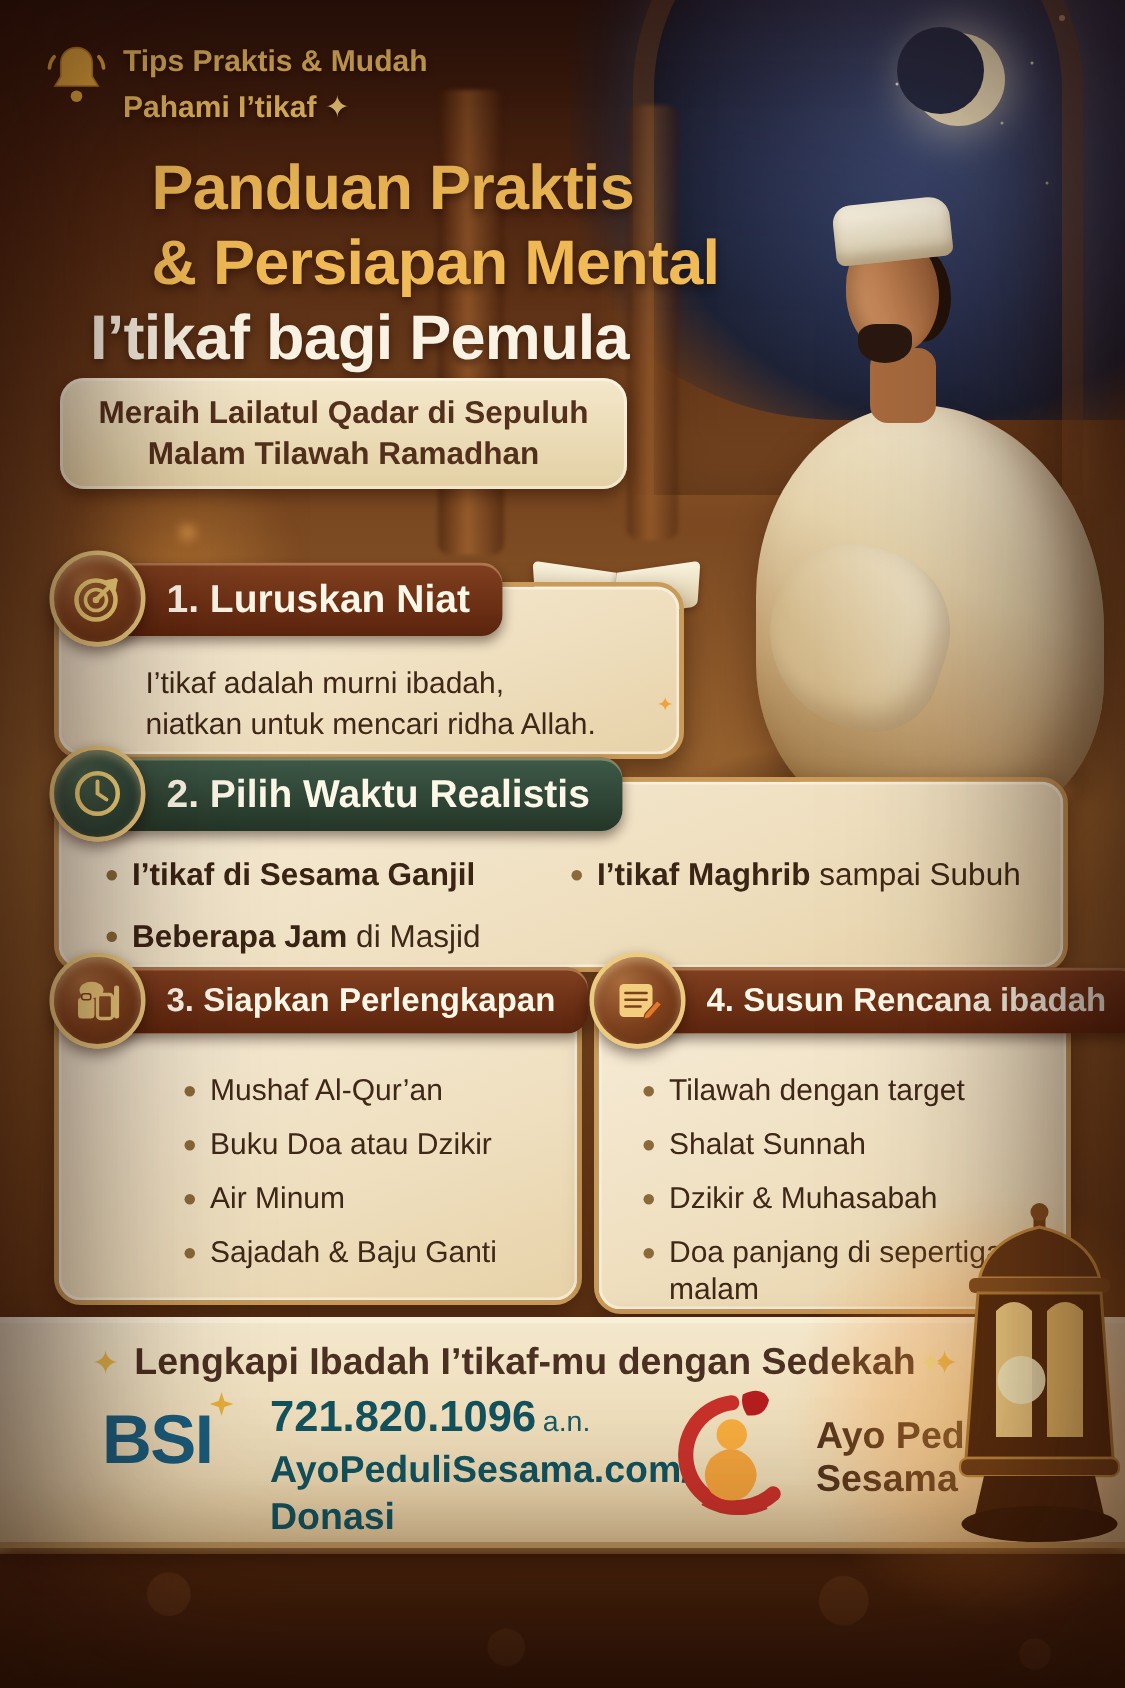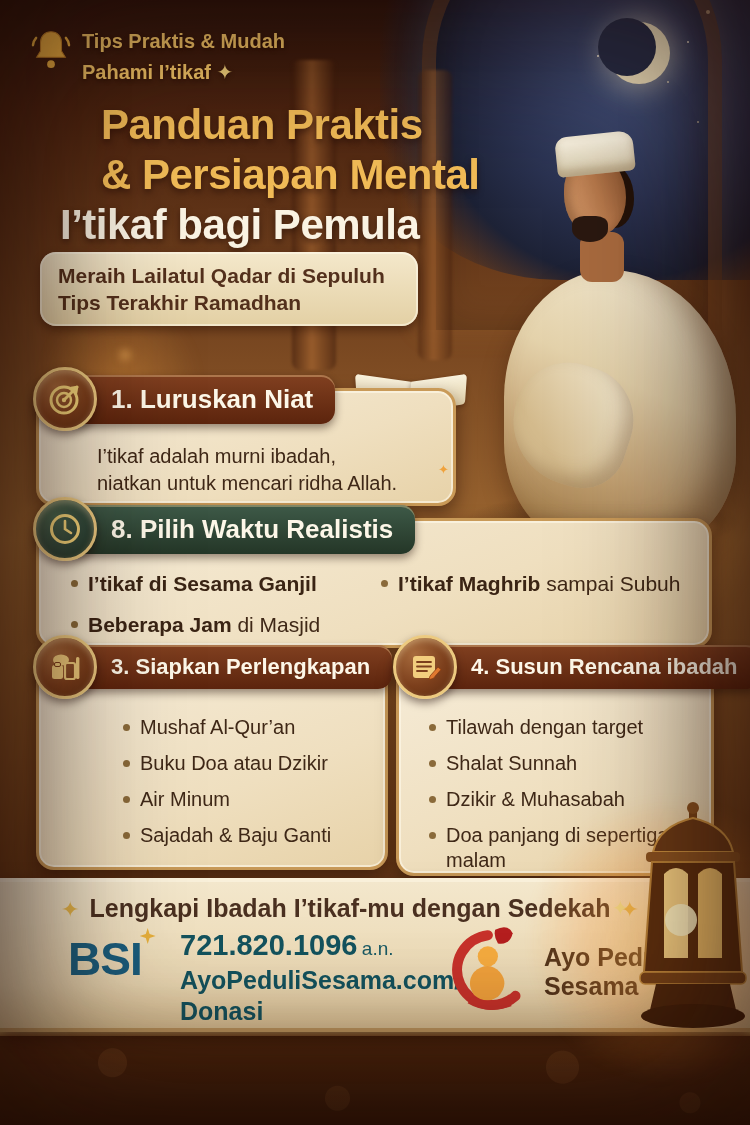--- a/index.html
+++ b/index.html
@@ -69,21 +69,21 @@
   .tip-lines{color:#f6c868;font-weight:bold;font-size:20px;line-height:31px;
     text-shadow:0 2px 4px rgba(30,10,5,.6);}
   .sparkle{color:#f3d27c;}
   .main-title{left:60px;top:100px;z-index:5;font-weight:bold;font-size:42px;line-height:50px;
     letter-spacing:-.5px;text-shadow:0 3px 6px rgba(30,10,5,.55);}
   .main-title .gold{color:#f2bc57;margin-left:41px;}
   .main-title .white{color:#faf3e3;}
   .subtitle{left:40px;top:252px;z-index:5;width:378px;padding:10px 18px;border-radius:16px;
     background:linear-gradient(180deg,#f4e8cb,#e3d0a4);
     box-shadow:0 4px 10px rgba(35,12,4,.45), inset 0 0 0 2px rgba(255,250,235,.55);
-    color:#53301c;font-weight:bold;font-size:21px;line-height:27px;}
+    color:#53301c;font-weight:bold;font-size:21px;line-height:27px;text-align:center;}
 
   
   .card{z-index:5;border-radius:18px;border:3px solid #c99a58;
     background:linear-gradient(160deg,#f6ecd8 0%,#efdfbf 60%,#e7d2a8 100%);
     box-shadow:0 8px 18px rgba(35,12,4,.5), inset 0 0 0 2px rgba(255,250,235,.6);}
   .card-head{position:absolute;top:-24px;left:-6px;display:flex;align-items:center;}
   .icon-badge{width:64px;height:64px;border-radius:50%;z-index:2;flex:0 0 auto;
     display:flex;align-items:center;justify-content:center;
     border:3px solid #ecca80;box-shadow:0 4px 9px rgba(30,10,5,.5), inset 0 3px 6px rgba(255,235,180,.4);}
   .badge-brown{background:radial-gradient(circle at 32% 28%,#a66a3c 0%,#7c3f1c 55%,#5a2a10 100%);}
@@ -199,21 +199,21 @@
   </div>
 
   <div class="abs main-title">
     <div class="gold">Panduan Praktis</div>
     <div class="gold">&amp; Persiapan Mental</div>
     <div class="white">I’tikaf bagi Pemula</div>
   </div>
 
   <div class="abs subtitle">
     <div>Meraih Lailatul Qadar di Sepuluh</div>
-    <div>Tips Terakhir Ramadhan</div>
+    <div>Malam Tilawah Ramadhan</div>
   </div>
 
   <div class="abs card" id="card1">
     <div class="card-head">
       <div class="icon-badge badge-brown">
         <svg width="38" height="38" viewBox="0 0 38 38">
           <circle cx="18" cy="20" r="13" fill="none" stroke="#f7d87c" stroke-width="3"></circle>
           <circle cx="18" cy="20" r="7" fill="none" stroke="#f7d87c" stroke-width="2.4"></circle>
           <circle cx="18" cy="20" r="2.2" fill="#f7d87c"></circle>
           <path d="M18 20 L31 7" stroke="#f7d87c" stroke-width="3" stroke-linecap="round"></path>
@@ -229,21 +229,21 @@
   </div>
 
   <div class="abs card" id="card2">
     <div class="card-head">
       <div class="icon-badge badge-green">
         <svg width="38" height="38" viewBox="0 0 38 38">
           <circle cx="19" cy="19" r="13.5" fill="none" stroke="#f7d87c" stroke-width="3"></circle>
           <path d="M19 11 v8 l6 4" fill="none" stroke="#f7d87c" stroke-width="2.6" stroke-linecap="round"></path>
         </svg>
       </div>
-      <div class="pill pill-green pill-lg">8. Pilih Waktu Realistis</div>
+      <div class="pill pill-green pill-lg">2. Pilih Waktu Realistis</div>
     </div>
     <div class="card-body">
       <div class="b-row">
           <span class="dot"></span>
         <span><span class="bold">I’tikaf di Sesama Ganjil</span><span></span></span>
         </div>
       <div class="b-row">
           <span class="dot"></span>
         <span><span class="bold">I’tikaf Maghrib</span><span> sampai Subuh</span></span>
         </div>

